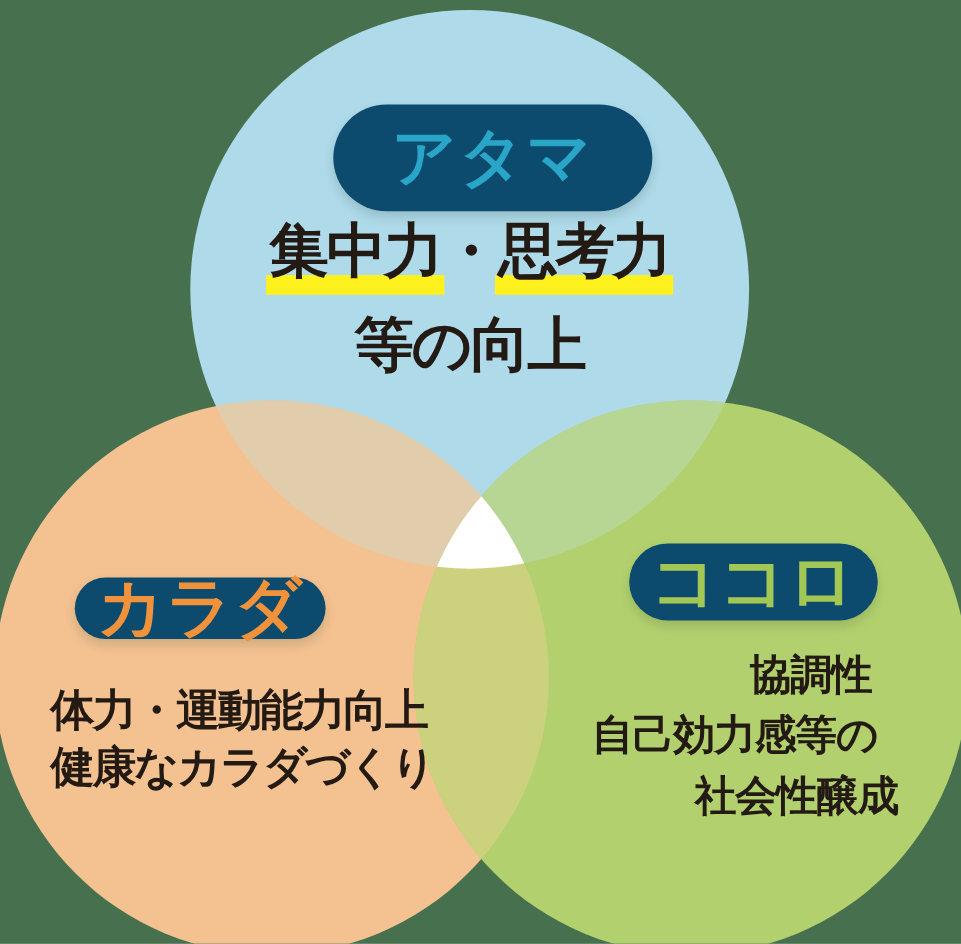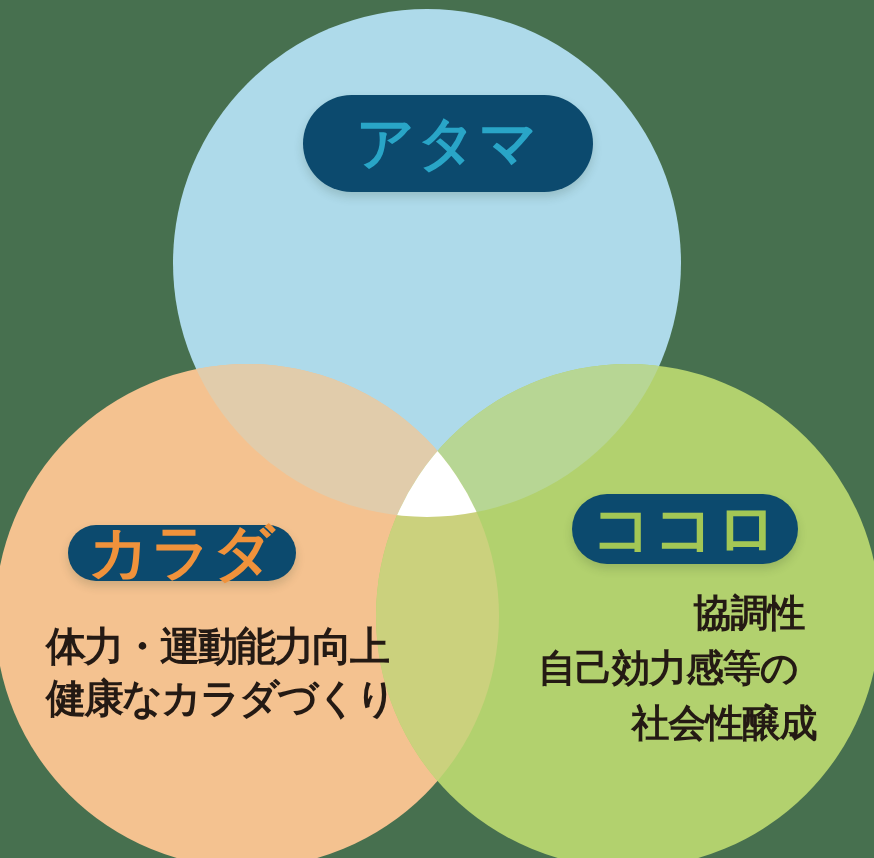--- a/index.html
+++ b/index.html
@@ -52,21 +52,21 @@
   .hl::after {
     content: "";
     position: absolute;
     left: -3px; right: -3px; bottom: -9px; height: 18px;
     background: #FFF11E;
     z-index: -1;
   }
 
   .karada-text { left: 46px; top: 620px; font-size: 40px; letter-spacing: -2px; line-height: 52px; }
   .kokoro-line { font-size: 38px; letter-spacing: -1px; line-height: 44px; }
-  .kokoro-line-0 { left: 737px; top: 591px; margin-left: 12px; }
+  .kokoro-line-0 { left: 737px; top: 591px; }
   .kokoro-line-1 { left: 668px; top: 646px; }
   .kokoro-line-2 { left: 724px; top: 701px; }
 </style>
 </head>
 <body>
 
 <div class="canvas">
 
   <svg class="venn-svg" width="874" height="858" viewBox="0 0 874 858">
     <defs>
@@ -96,20 +96,24 @@
     <g clip-path="url(#clipKarada)">
       <g clip-path="url(#clipKokoro)">
         <circle cx="427" cy="263" r="254" fill="#FFFFFF"></circle>
       </g>
     </g>
   </svg>
 
   <div class="pill pill-atama">
     <span>アタマ</span>
   </div>
+  <div class="txt centered atama-line1">
+    <span class="hl">集中力</span><span>・</span><span class="hl">思考力</span>
+  </div>
+  <div class="txt centered atama-line2">等の向上</div>
 
   <div class="pill pill-karada">
     <span>カラダ</span>
   </div>
   <div class="txt karada-text">
     <div>体力・運動能力向上</div>
     <div>健康なカラダづくり</div>
   </div>
 
   <div class="pill pill-kokoro">

